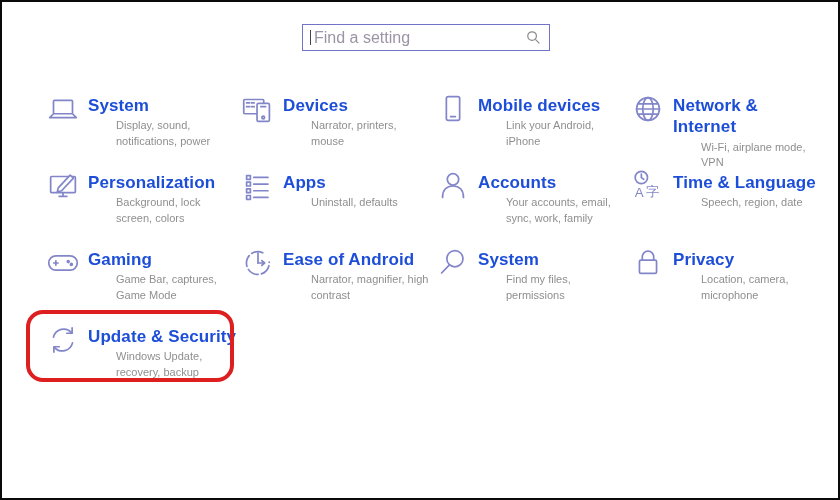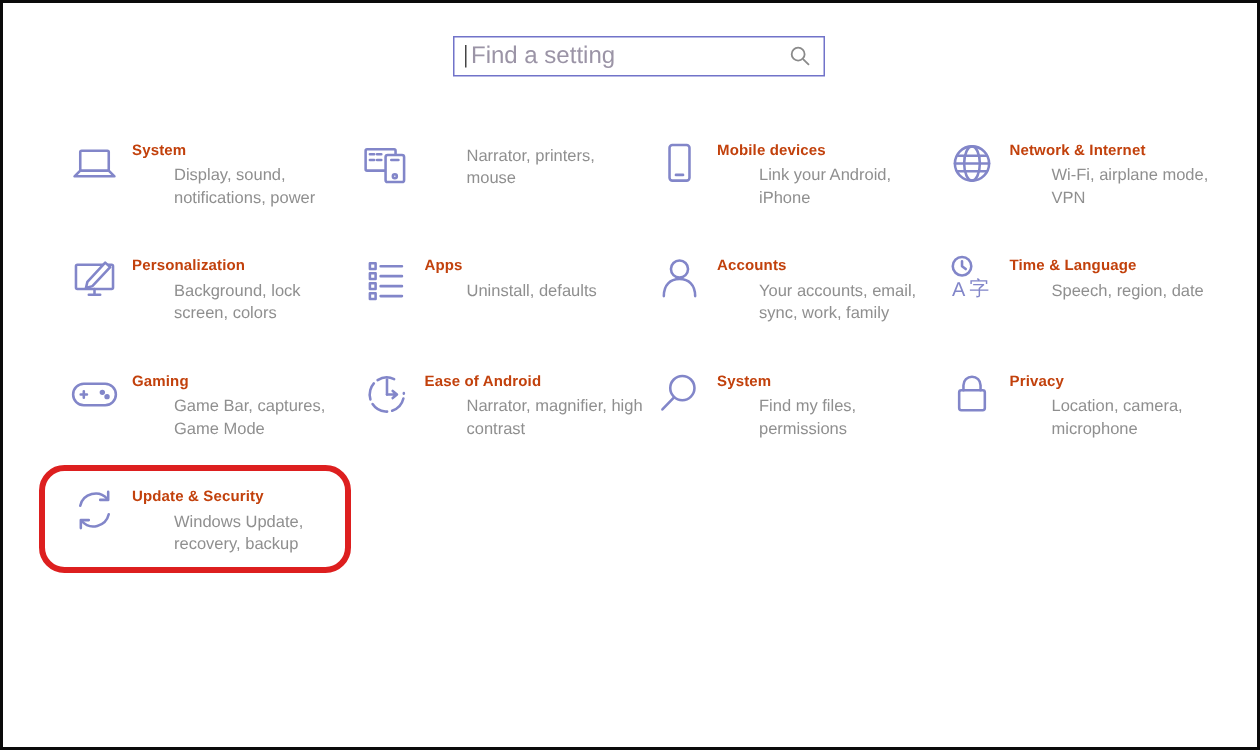--- a/index.html
+++ b/index.html
@@ -11,21 +11,21 @@
   .searchbox .caret{width:1px;height:15px;background:#444;margin-right:3px;flex:0 0 auto;}
   .searchbox input{border:none;outline:none;flex:1;font-family:"Liberation Sans",sans-serif;
     font-size:16px;color:#333;background:transparent;padding:0;min-width:0;}
   .searchbox input::placeholder{color:#9b94a6;opacity:1;}
   .searchbox .mag{flex:0 0 auto;display:flex;align-items:center;}
   
   .grid{position:absolute;left:40px;top:86px;display:grid;grid-template-columns:repeat(4,195px);grid-auto-rows:77px;}
   .tile{position:relative;display:flex;align-items:flex-start;cursor:default;}
   .tile .icon{flex:0 0 auto;width:38px;height:38px;margin:2px 6px 0 2px;display:flex;align-items:center;justify-content:center;}
   .tile .txt{display:flex;flex-direction:column;padding-top:7px;max-width:150px;}
-  .tile .title{font-size:10px;font-weight:700;color:#c2410c;letter-spacing:.1px;line-height:1.25;}
+  .tile .title{font-size:17px;font-weight:700;color:#1d4ed8;letter-spacing:.1px;line-height:1.25;}
   .tile .sub{font-size:11px;color:#8f8f8f;line-height:1.4;margin-top:2px;margin-left:28px;}
   .tile.highlighted::after{content:"";position:absolute;left:-16px;top:-9px;width:200px;height:64px;
     border:4px solid var(--hl,#dd1f1f);border-radius:17px;pointer-events:none;}
 </style>
 </head>
 <body style="--hl: #dd1f1f;">
 
 <div class="frame">
 
   <div class="searchbox">
@@ -56,20 +56,21 @@
         <span class="icon">
           <svg width="38" height="38" viewBox="0 0 40 40" fill="none" stroke="#8286c9" stroke-width="1.8" stroke-linecap="round" stroke-linejoin="round">
             <rect x="5" y="10" width="21" height="15" rx="1"></rect>
             <path d="M8 13.5h3M13 13.5h3M8 17.5h3M13 17.5h3"></path>
             <rect x="19" y="14" width="13" height="19" rx="1.5" fill="#ffffff"></rect>
             <circle cx="25.5" cy="29" r="1.4"></circle>
             <path d="M23 17.5h5"></path>
           </svg>
         </span>
         <span class="txt">
+          <span class="title">Devices</span>
           <span class="sub">Narrator, printers, mouse</span>
         </span>
       </div>
       <div class="tile">
         <span class="icon">
           <svg width="38" height="38" viewBox="0 0 40 40" fill="none" stroke="#8286c9" stroke-width="1.8" stroke-linecap="round" stroke-linejoin="round">
             <rect x="13" y="7" width="14" height="25" rx="2"></rect>
             <path d="M17.5 28h5"></path>
           </svg>
         </span>

